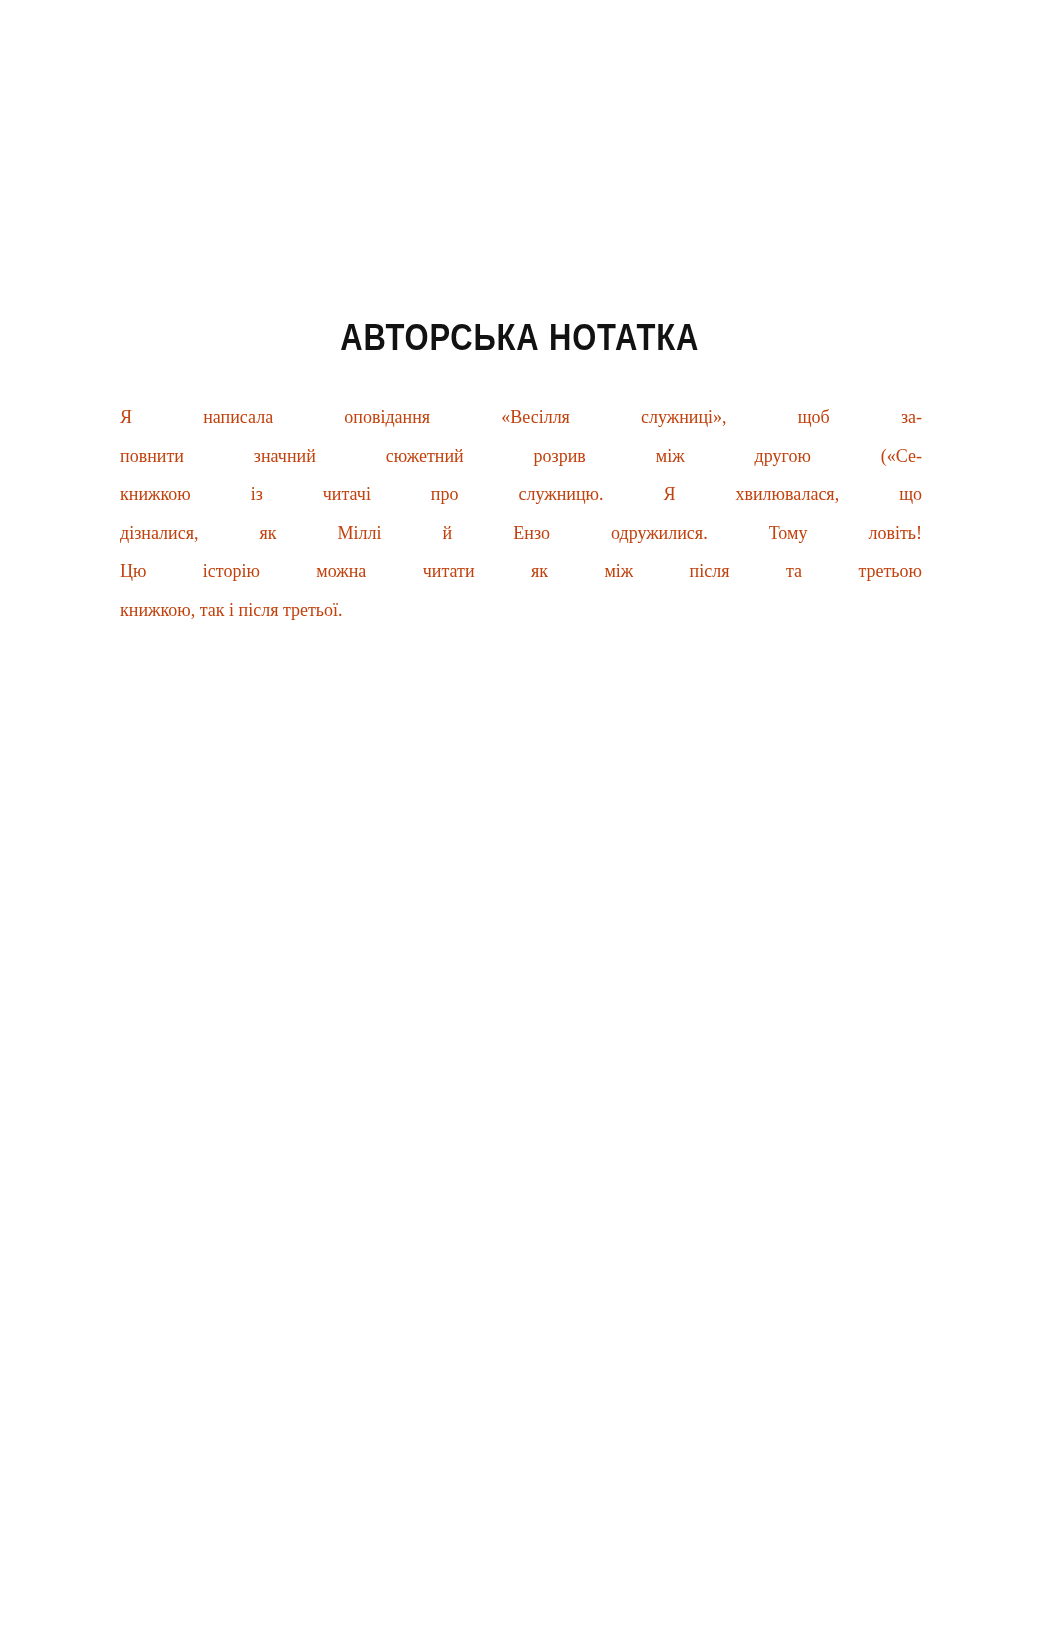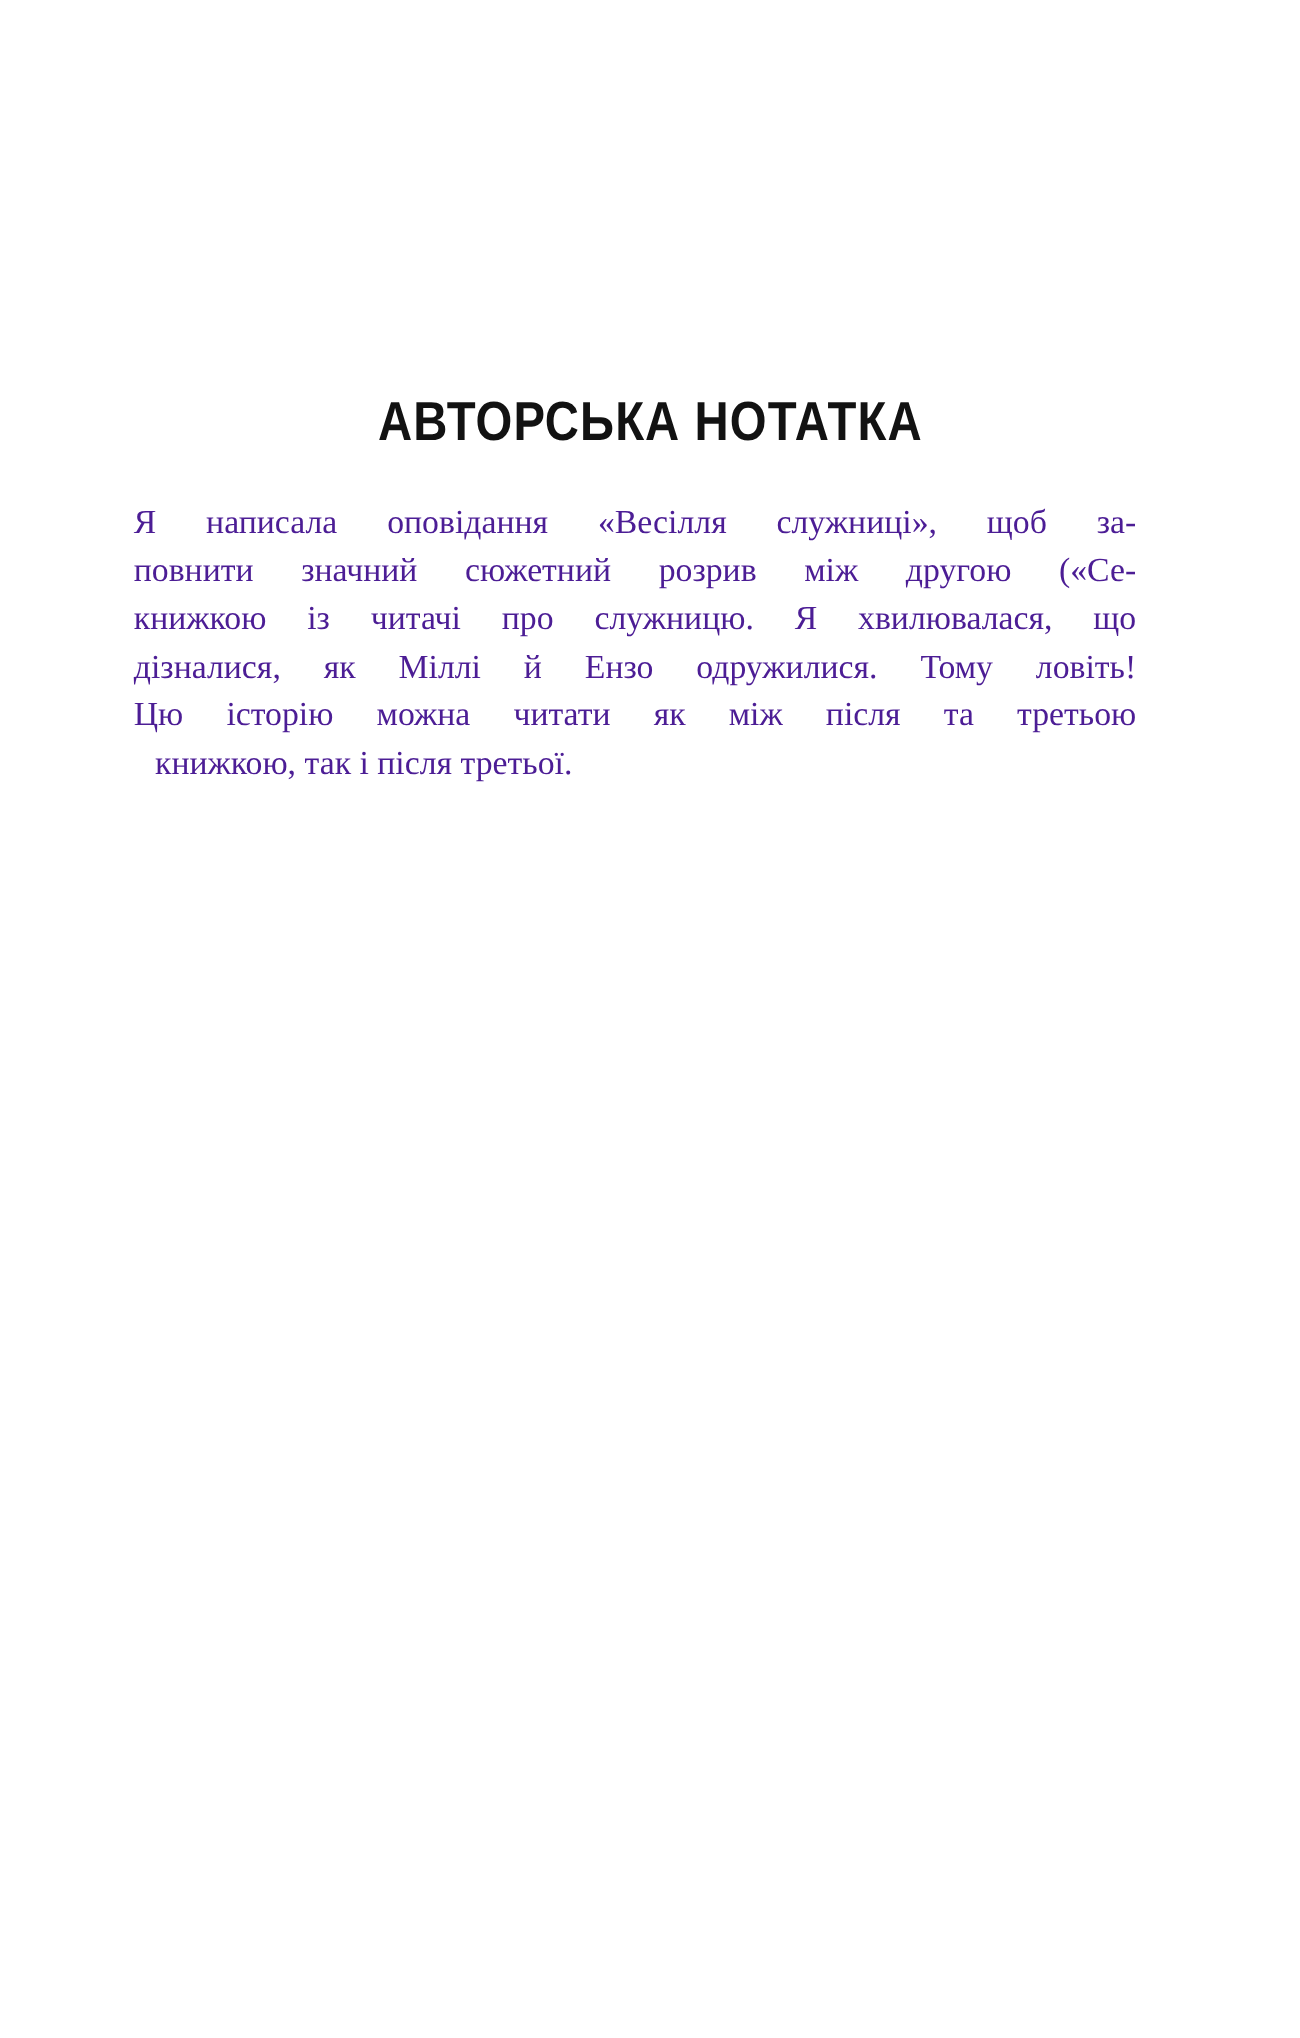--- a/index.html
+++ b/index.html
@@ -22,51 +22,50 @@
     background: #ffffff;
   }
   .chapter-heading {
     position: absolute;
     top: 320px;
     left: 120px;
     width: 800px;
     text-align: center;
     font-family: "Liberation Sans", sans-serif;
     font-weight: 700;
-    font-size: 44px;
+    font-size: 36px;
     line-height: 36px;
     color: #121212;
     white-space: nowrap;
   }
   .chapter-heading .condensed {
     display: inline-block;
     transform: scaleX(0.86);
     transform-origin: center;
     letter-spacing: 1px;
   }
   .body-text {
     position: absolute;
     top: 398px;
-    left: 107px;
+    left: 120px;
     width: 802px;
-    font-size: 27px;
+    font-size: 18px;
     line-height: 38.5px;
-    color: #4c1d95;
+    color: #c2410c;
   }
   .body-line {
     text-align: justify;
     text-align-last: justify;
     white-space: normal;
     height: 38.5px;
     overflow: visible;
   }
   .body-line.last-line {
     text-align: right;
     text-align-last: left;
-    margin-left: 17px;
   }
 </style>
 </head>
 <body>
 
 <div class="book-page">
 
   <div class="chapter-heading">
     <span class="condensed">АВТОРСЬКА НОТАТКА</span>
   </div>

